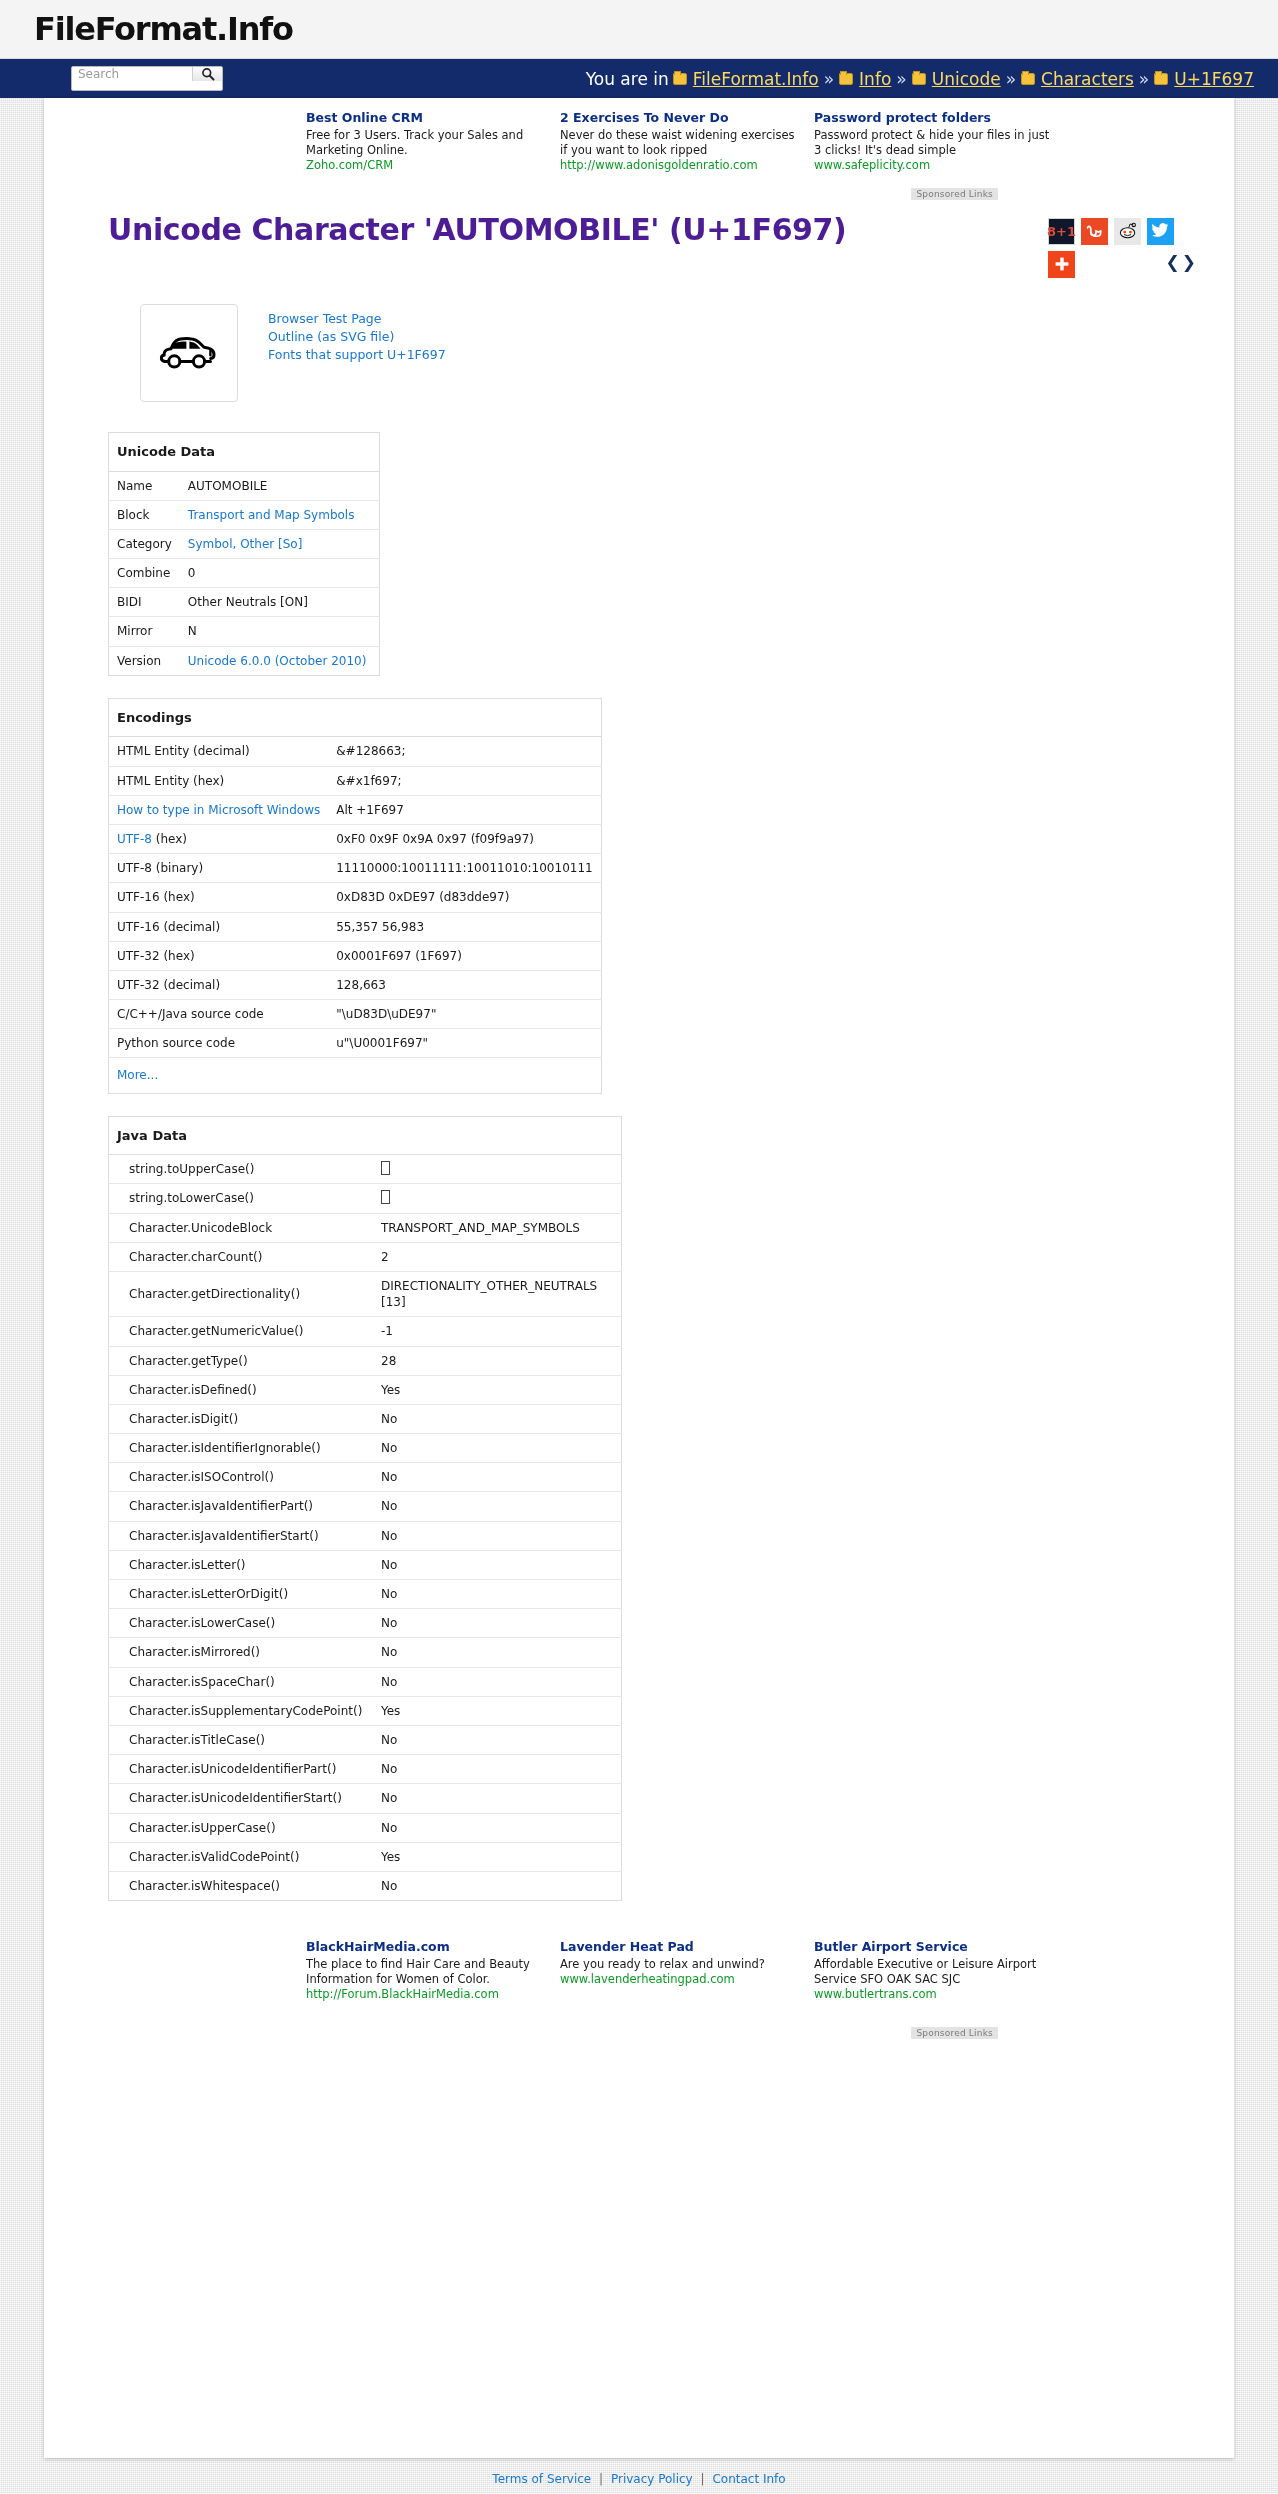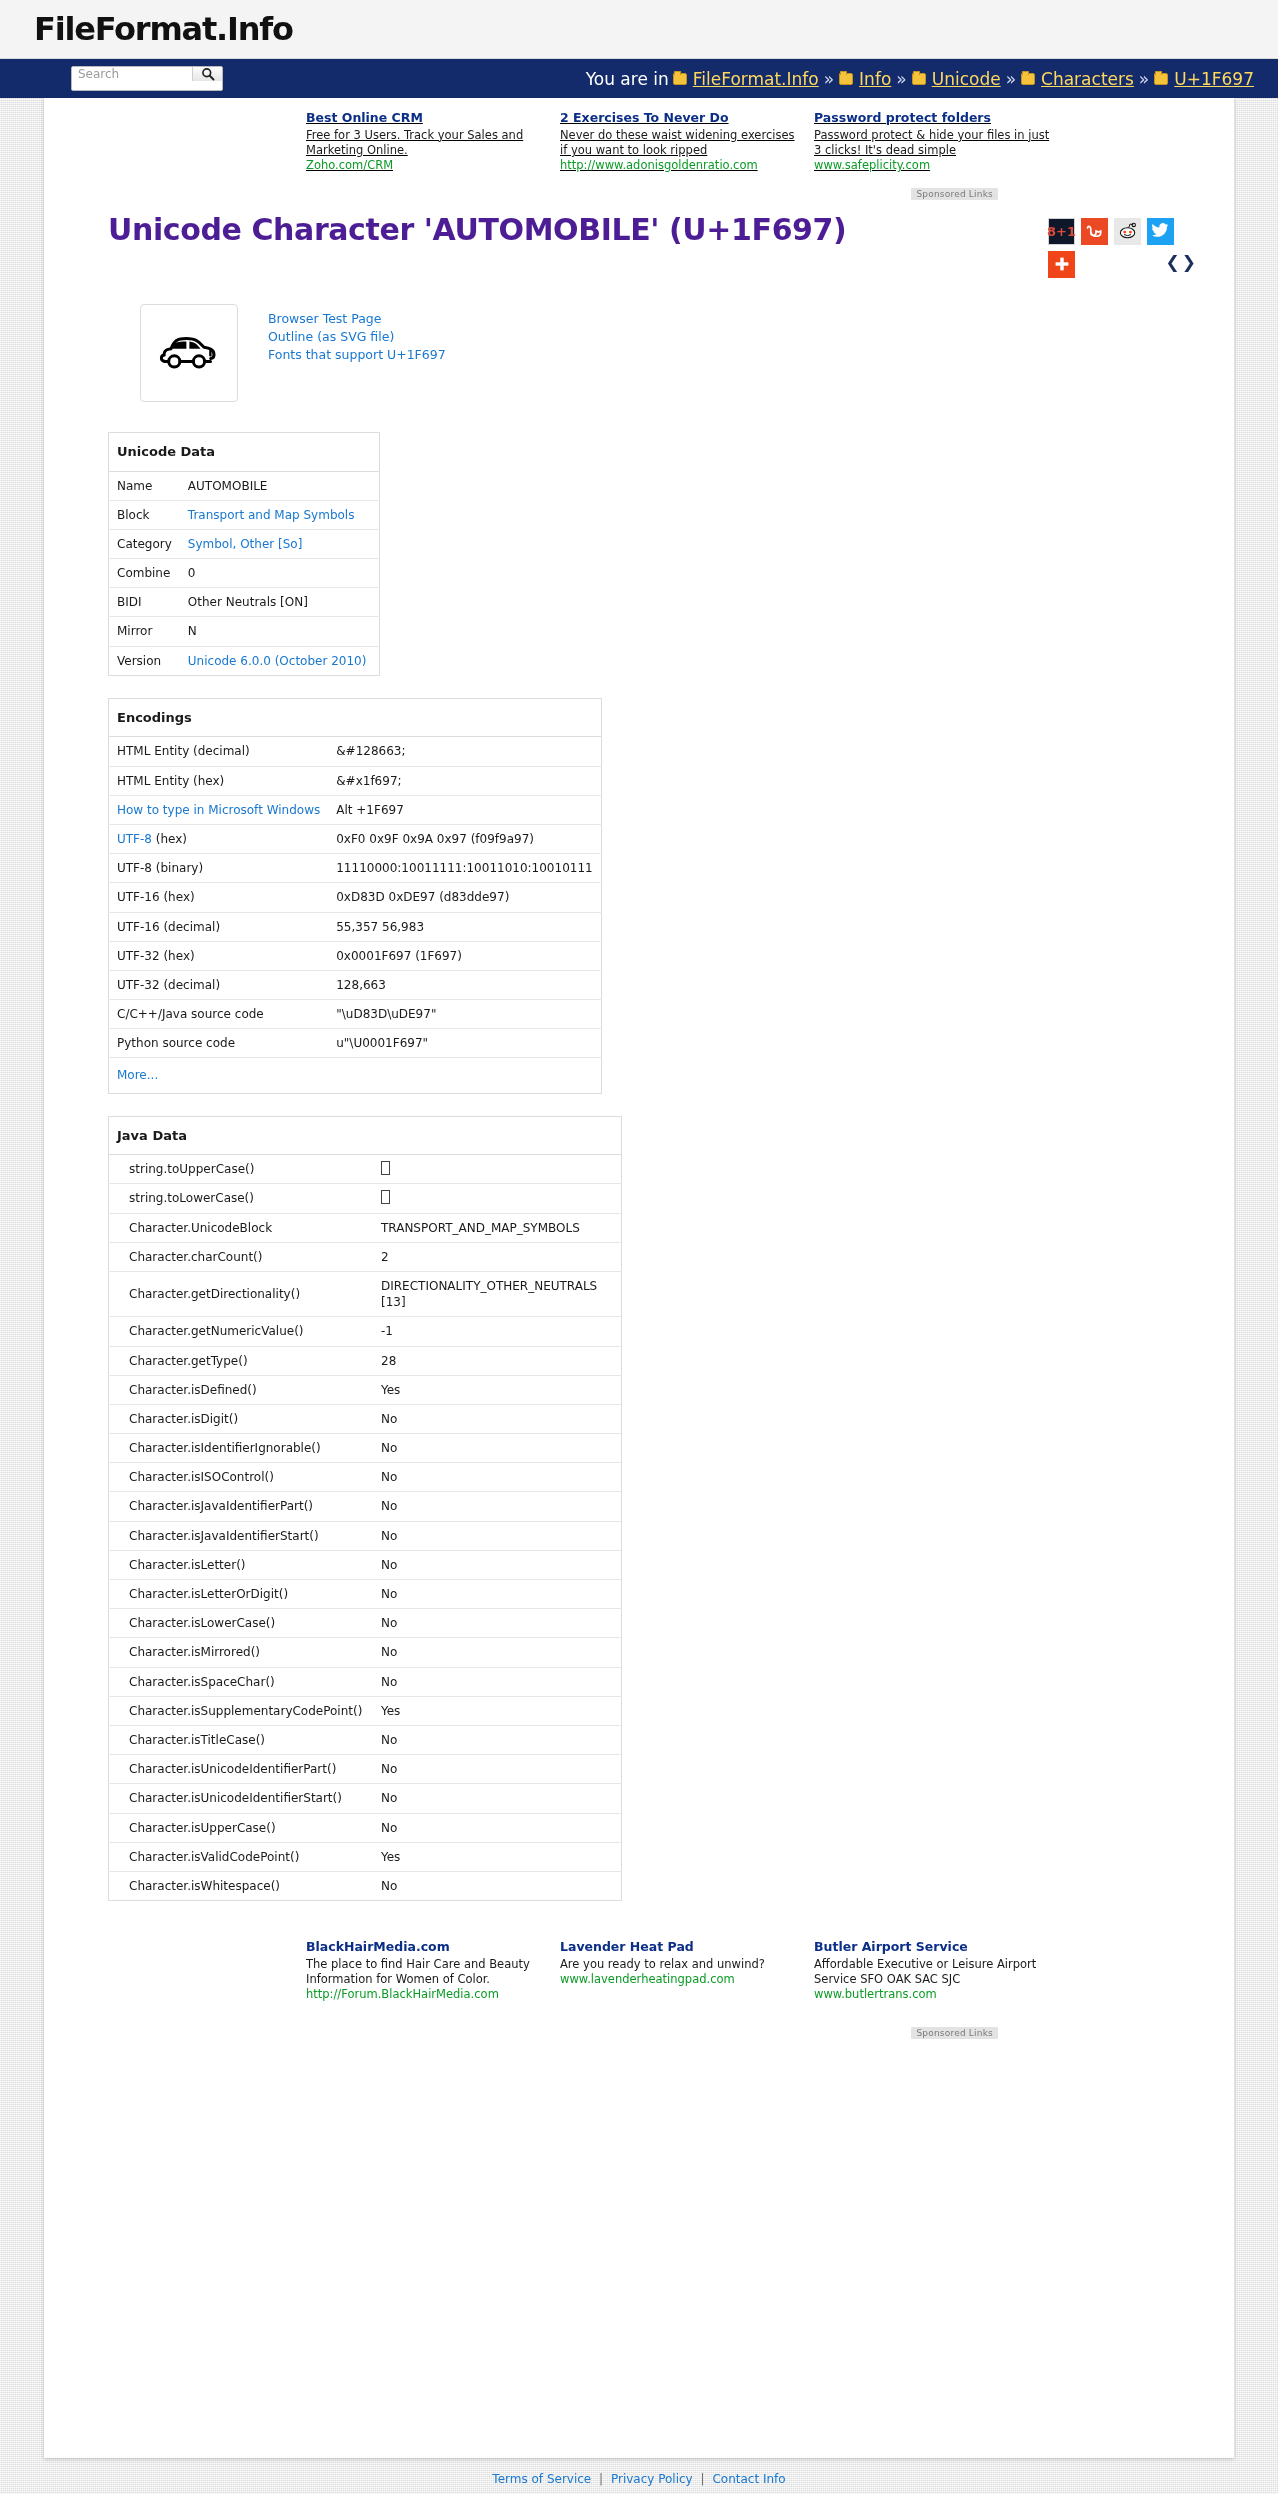--- a/index.html
+++ b/index.html
@@ -142,21 +142,21 @@
     min-height: 2360px;
   }
 
   
   .ads {
     display: flex;
     padding: 12px 0 0 0;
     position: relative;
     min-height: 82px;
   }
-  .ads.top { padding-left: 262px; text-decoration: underline; }
+  .ads.top { padding-left: 262px; }
   .ads.bottom { padding-left: 262px; margin-top: 26px; }
   .ad {
     width: 236px;
     margin-right: 18px;
     line-height: 1.33;
   }
   .ad-title {
     color: #0b2e86;
     font-weight: bold;
     font-size: 12.5px;

